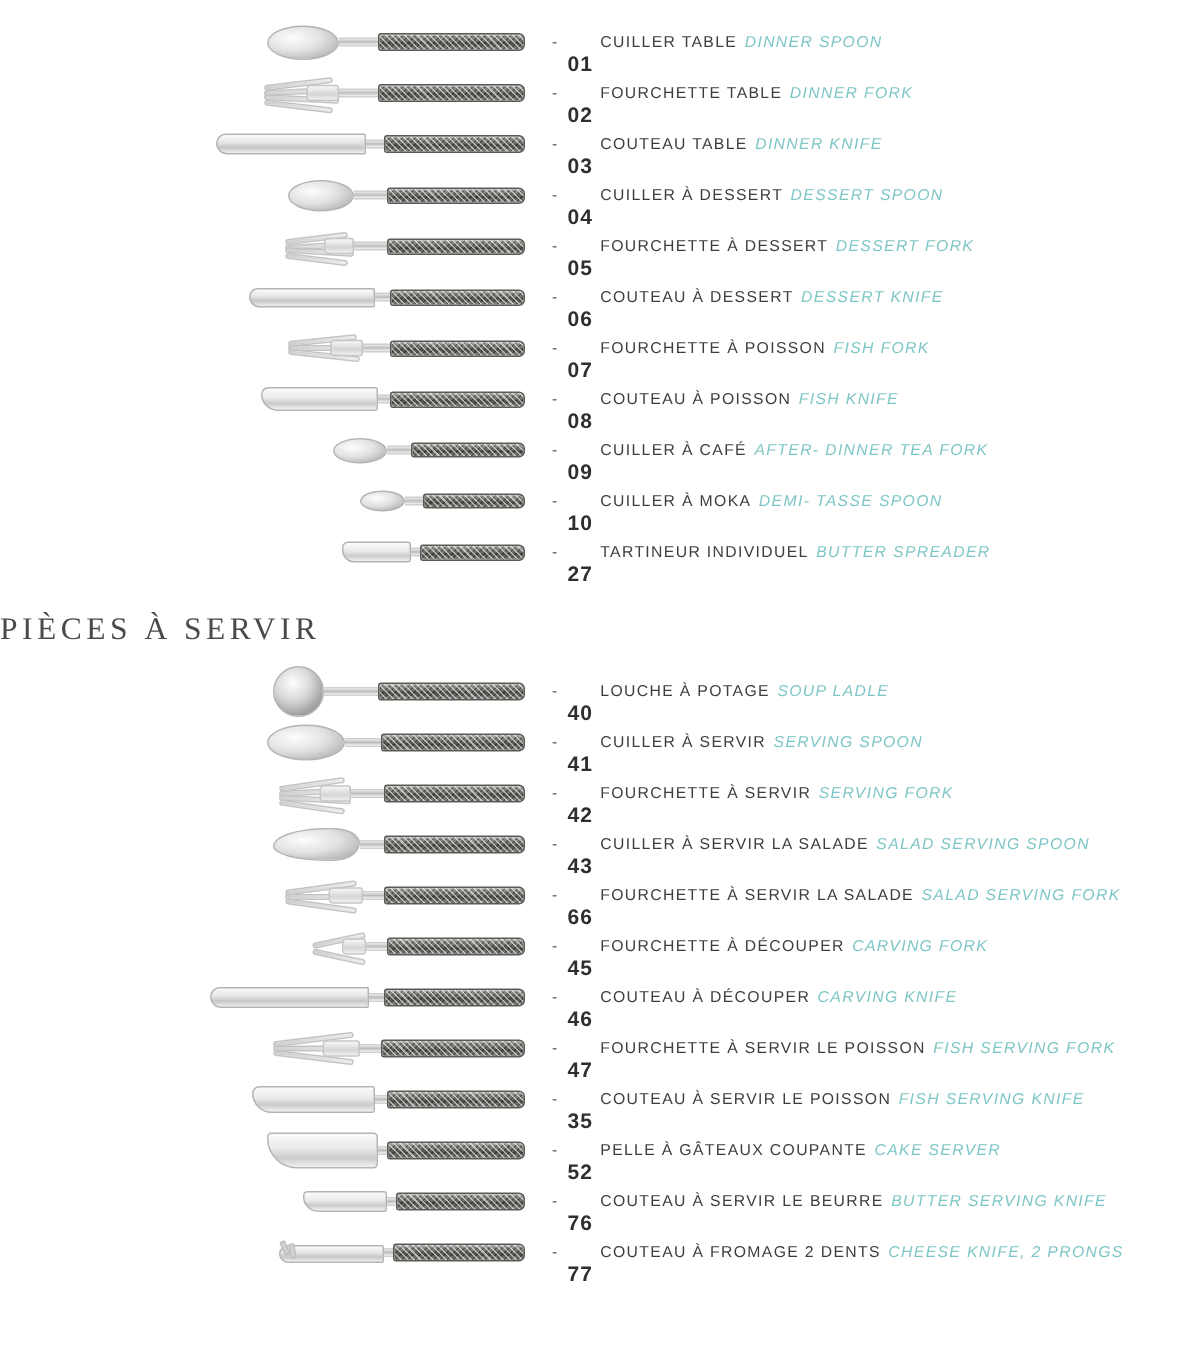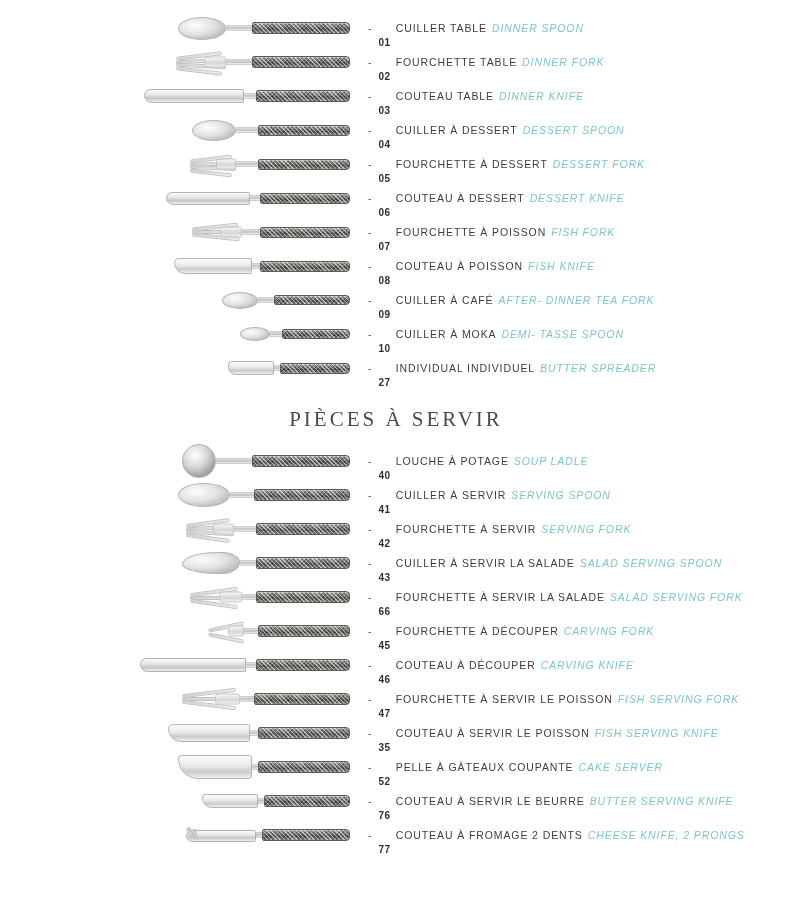--- a/index.html
+++ b/index.html
@@ -16,21 +16,21 @@
     position: relative;
   }
   .page {
     width: 792px;
     height: 899px;
     position: relative;
   }
 
   
   .section-title-fr {
-    text-align: center;
+    text-align: left;
     font-family: "Liberation Serif", serif;
     font-size: 21px;
     letter-spacing: 3px;
     color: #4a4a4a;
     font-weight: 400;
   }
   .section-title-en {
     text-align: center;
     font-size: 12.5px;
     letter-spacing: 3.2px;
@@ -66,21 +66,21 @@
     gap: 5px;
   }
   .dash {
     color: #555;
     font-size: 10.5px;
     margin-right: 1px;
   }
   .num {
     font-weight: bold;
     color: #2f2f2f;
-    font-size: 10px;
+    font-size: 14px;
     letter-spacing: 0.6px;
     margin-top: 28px;
   }
   .fr {
     color: #3d3d3d;
     font-size: 10.5px;
     letter-spacing: 0.9px;
   }
   .en {
     color: #7ec6c6;
@@ -372,21 +372,21 @@
         <div class="art-cell">
           <div class="piece" style="width:124px;">
             <div class="bowl blade-wide" style="width:44px;height:12px;border-radius:4px 2px 2px 8px;"></div>
             <div class="neck" style="width:6px;"></div>
             <div class="handle" style="width:68px;height:9px;"></div>
           </div>
         </div>
         <div class="label-cell">
           <span class="dash">-</span>
           <span class="num">27</span>
-          <span class="fr">INDIVIDUAL INDIVIDUEL</span>
+          <span class="fr">TARTINEUR INDIVIDUEL</span>
           <span class="en">BUTTER SPREADER</span>
         </div>
       </li>
     </ul>
   </div>
 
   <div style="margin-top:22px;">
     <div class="section-title-fr">PIÈCES À SERVIR</div>
 
     <ul class="item-list" style="margin-top:12px;">

